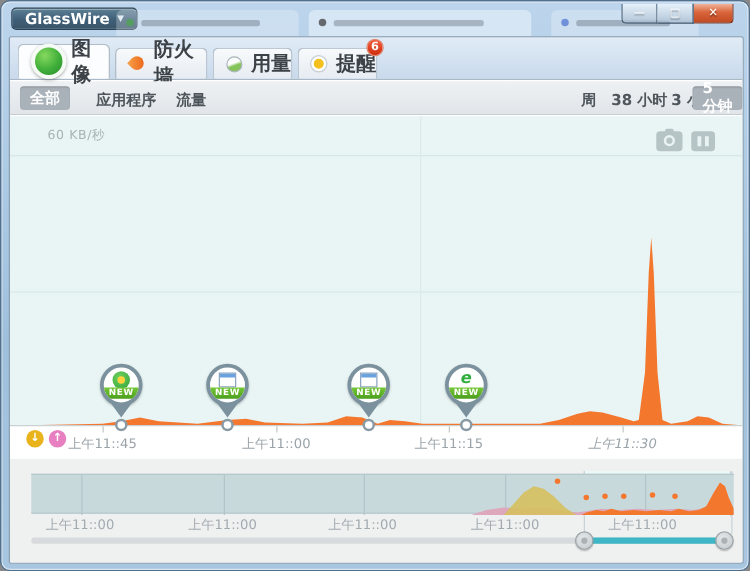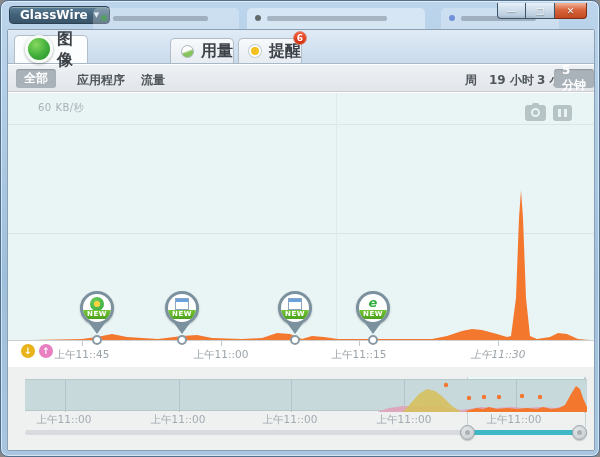--- a/index.html
+++ b/index.html
@@ -187,20 +187,24 @@
     </div>
   </div>
 
   <div class="content">
 
     <div class="tabbar">
       <div class="tab tab-graph">
         <span class="logo-circle"></span>
         <span>图像</span>
       </div>
+      <div class="tab tab-firewall">
+        <span class="flame"></span>
+        <span>防火墙</span>
+      </div>
       <div class="tab tab-alerts">
         <span class="alert-ball"></span>
         <span>提醒</span>
       </div>
       <div class="tab tab-usage">
         <span class="usage-ball"></span>
         <span>用量</span>
       </div>
       <div class="badge">6</div>
     </div>
@@ -212,21 +216,21 @@
       <div class="flat-item" style="left:56px;">
         <span>应用程序</span>
       </div>
       <div class="flat-item" style="left:120px;">
         <span>流量</span>
       </div>
       <div class="flat-item" style="left:444px;">
         <span>周</span>
       </div>
       <div class="flat-item" style="left:468px;">
-        <span>19 小时</span>
+        <span>38 小时</span>
       </div>
       <div class="flat-item" style="left:516px;">
         <span>3 小时</span>
       </div>
       <div class="chip" style="left:546px;">
         <span>5 分钟</span>
       </div>
     </div>
 
     <div class="graph">

